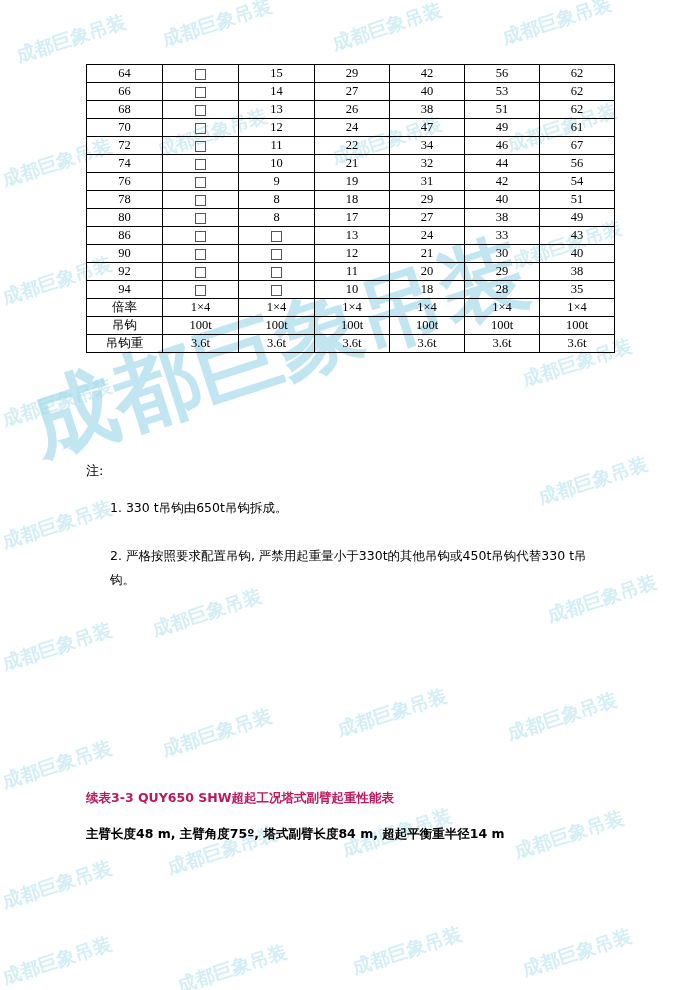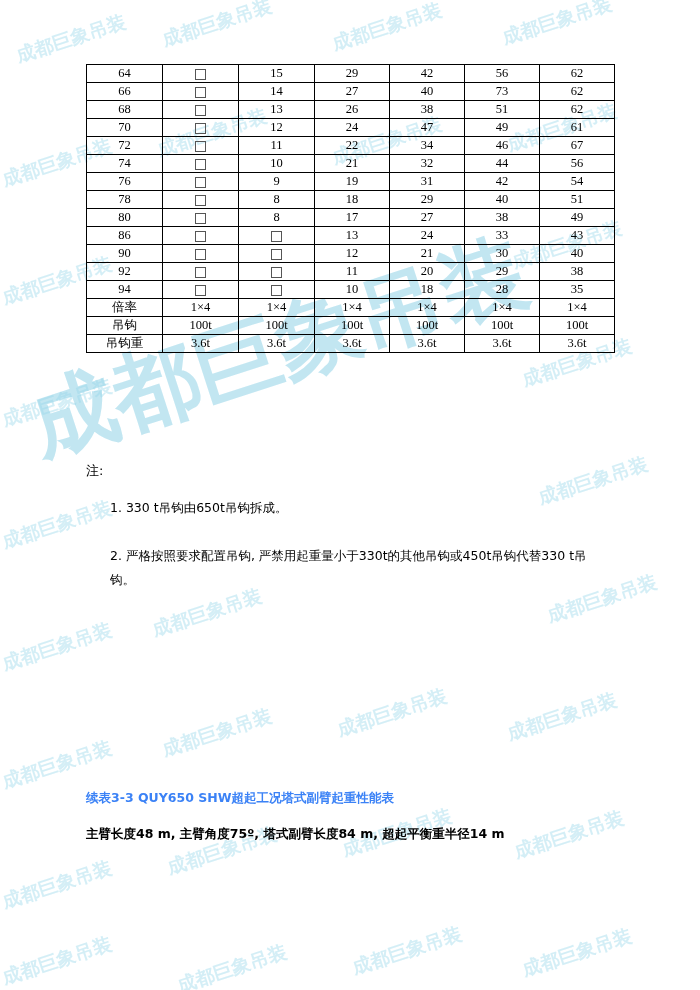--- a/index.html
+++ b/index.html
@@ -105,21 +105,21 @@
     font-family: "DejaVu Sans", sans-serif;
   }
 
   
   .sec-title {
     position: absolute;
     left: 86px;
     top: 790px;
     font-size: 12.5px;
     font-weight: bold;
-    color: #3b82f6;
+    color: #be185d;
     font-family: "DejaVu Sans", sans-serif;
     z-index: 10;
   }
   .sec-sub {
     position: absolute;
     left: 86px;
     top: 826px;
     font-size: 12.5px;
     font-weight: bold;
     color: #000000;
@@ -184,21 +184,21 @@
           <td>42</td>
           <td>56</td>
           <td>62</td>
         </tr>
         <tr>
           <td>66</td>
           <td><span class="blank-box"></span></td>
           <td>14</td>
           <td>27</td>
           <td>40</td>
-          <td>73</td>
+          <td>53</td>
           <td>62</td>
         </tr>
         <tr>
           <td>68</td>
           <td><span class="blank-box"></span></td>
           <td>13</td>
           <td>26</td>
           <td>38</td>
           <td>51</td>
           <td>62</td>

